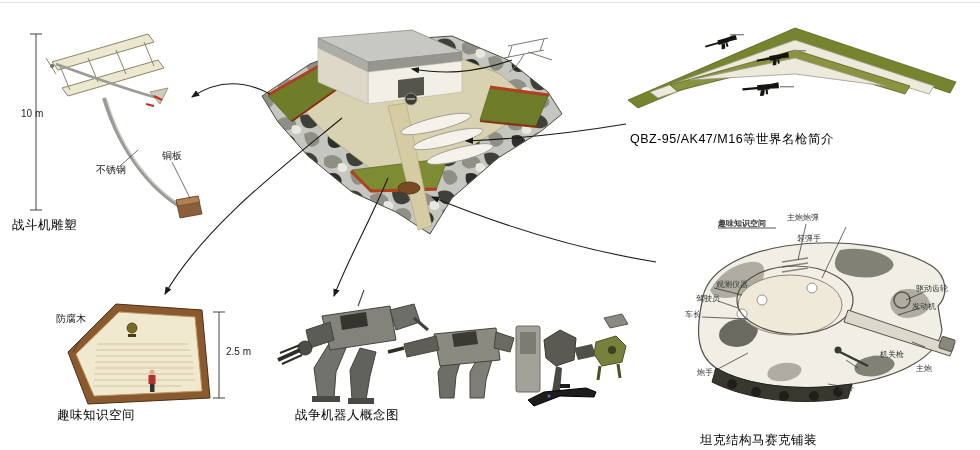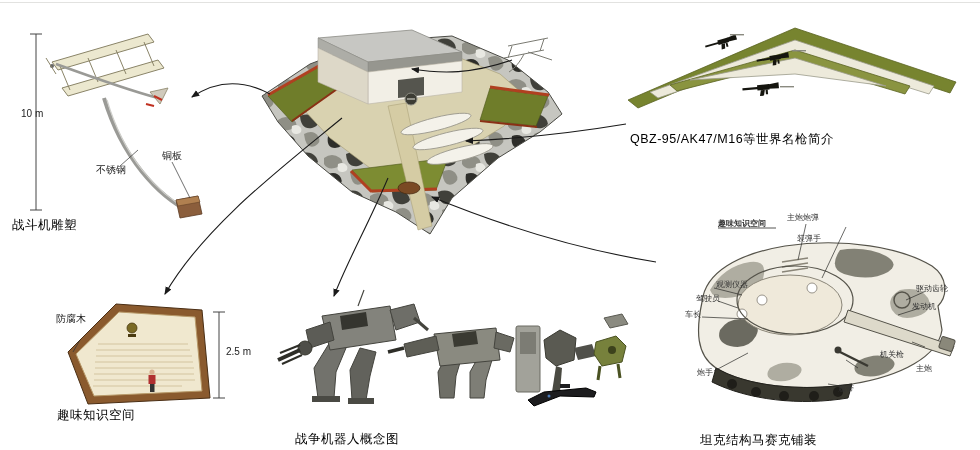--- a/index.html
+++ b/index.html
@@ -256,21 +256,21 @@
 <div class="lbl sm" style="left:21px;top:108px;text-align:center;">10 m</div>
 <div class="lbl sm" style="left:96px;top:163px;">不锈钢</div>
 <div class="lbl sm" style="left:162px;top:149px;">铜板</div>
 
 <div class="lbl cap" style="left:630px;top:131px;">QBZ-95/AK47/M16等世界名枪简介</div>
 
 <div class="lbl cap" style="left:57px;top:407px;">趣味知识空间</div>
 <div class="lbl sm" style="left:56px;top:312px;">防腐木</div>
 <div class="lbl sm" style="left:226px;top:346px;">2.5 m</div>
 
-<div class="lbl cap" style="left:295px;top:407px;margin-top:24px;">战争机器人概念图</div>
+<div class="lbl cap" style="left:295px;top:407px;">战争机器人概念图</div>
 
 <div class="lbl cap" style="left:700px;top:412px;margin-top:20px;">坦克结构马赛克铺装</div>
 <div class="lbl tiny b" style="left:718px;top:218px;">趣味知识空间</div>
 <div class="lbl tiny" style="left:787px;top:212px;">主炮炮弹</div>
 <div class="lbl tiny" style="left:797px;top:216px;margin-top:17px;">装弹手</div>
 <div class="lbl tiny" style="left:676px;top:279px;margin-left:40px;">观测仪器</div>
 <div class="lbl tiny" style="left:696px;top:293px;">驾驶员</div>
 <div class="lbl tiny" style="left:685px;top:309px;">车长</div>
 <div class="lbl tiny" style="left:697px;top:367px;">炮手</div>
 <div class="lbl tiny" style="left:916px;top:283px;">驱动齿轮</div>

